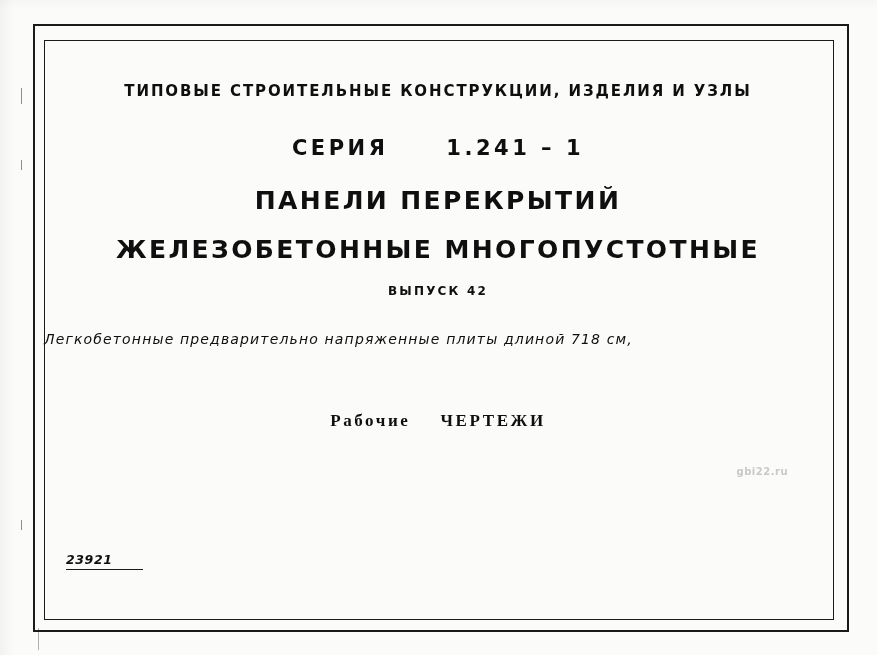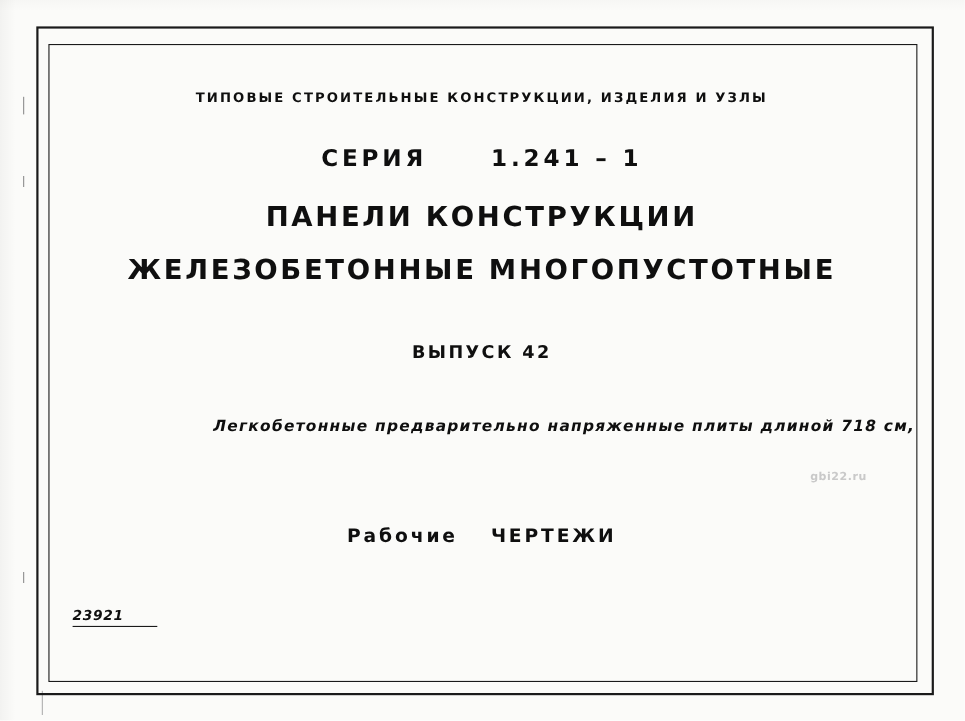--- a/index.html
+++ b/index.html
@@ -74,21 +74,21 @@
   .line {
     text-align: center;
     font-family: "DejaVu Sans", sans-serif;
     font-weight: 700;
     letter-spacing: 1.6px;
     white-space: nowrap;
   }
 
   .l-header {
     margin-top: 42px;
-    font-size: 12px;
+    font-size: 15px;
     letter-spacing: 1.9px;
   }
 
   .l-series {
     margin-top: 36px;
     font-size: 21px;
     letter-spacing: 3.5px;
   }
   .l-series .ser-word { margin-right: 58px; }
 
@@ -97,60 +97,61 @@
     font-size: 25px;
     letter-spacing: 2.4px;
   }
   .l-title2 {
     margin-top: 20px;
     font-size: 25px;
     letter-spacing: 2.4px;
   }
 
   .l-issue {
-    margin-top: 50px;
-    font-size: 16px;
+    margin-top: 20px;
+    font-size: 12px;
     letter-spacing: 2.2px;
   }
 
   .desc {
-    margin-top: 48px;
-    text-align: right;
+    margin-top: 30px;
+    text-align: left;
     font-size: 14px;
-    font-weight: 700;
+    font-weight: 400;
     letter-spacing: 1.15px;
     line-height: 1.62;
     font-style: italic;
   }
   .desc .dl { white-space: nowrap; display: block; }
   .under { text-decoration: underline; text-underline-offset: 2px; }
 
   .l-drawings {
-    margin-top: 78px;
+    margin-top: 60px;
     font-size: 17px;
     letter-spacing: 2.6px;
+    font-family: Liberation Serif, serif;
   }
   .l-drawings .gap { display:inline-block; width: 30px; }
 
   .code {
     position: absolute;
     left: 22px;
     bottom: 48px;
     font-size: 12.5px;
     font-weight: 700;
     letter-spacing: 0.6px;
     border-bottom: 1.4px solid #1a1a1a;
     padding: 0 30px 2px 0;
     font-style: italic;
   }
 
   .watermark {
     position: absolute;
     right: 44px;
-    top: 388px;
+    top: 426px;
     font-size: 10px;
     color: #c9c9c9;
     letter-spacing: 0.5px;
     font-weight: 700;
   }
 </style>
 </head>
 <body>
 
 <div id="page">
@@ -164,21 +165,21 @@
   <div class="frame-inner"></div>
 
   <div class="content">
 
     <div class="line l-header">ТИПОВЫЕ СТРОИТЕЛЬНЫЕ КОНСТРУКЦИИ, ИЗДЕЛИЯ И УЗЛЫ</div>
 
     <div class="line l-series">
       <span class="ser-word">СЕРИЯ</span><span>1.241 – 1</span>
     </div>
 
-    <div class="line l-title1">ПАНЕЛИ КОНСТРУКЦИИ</div>
+    <div class="line l-title1">ПАНЕЛИ ПЕРЕКРЫТИЙ</div>
 
     <div class="line l-title2">ЖЕЛЕЗОБЕТОННЫЕ МНОГОПУСТОТНЫЕ</div>
 
     <div class="line l-issue">ВЫПУСК 42</div>
 
     <div class="desc">
       <span class="dl">Легкобетонные предварительно напряженные плиты длиной 718 см,</span>
     </div>
 
     <div class="line l-drawings">

